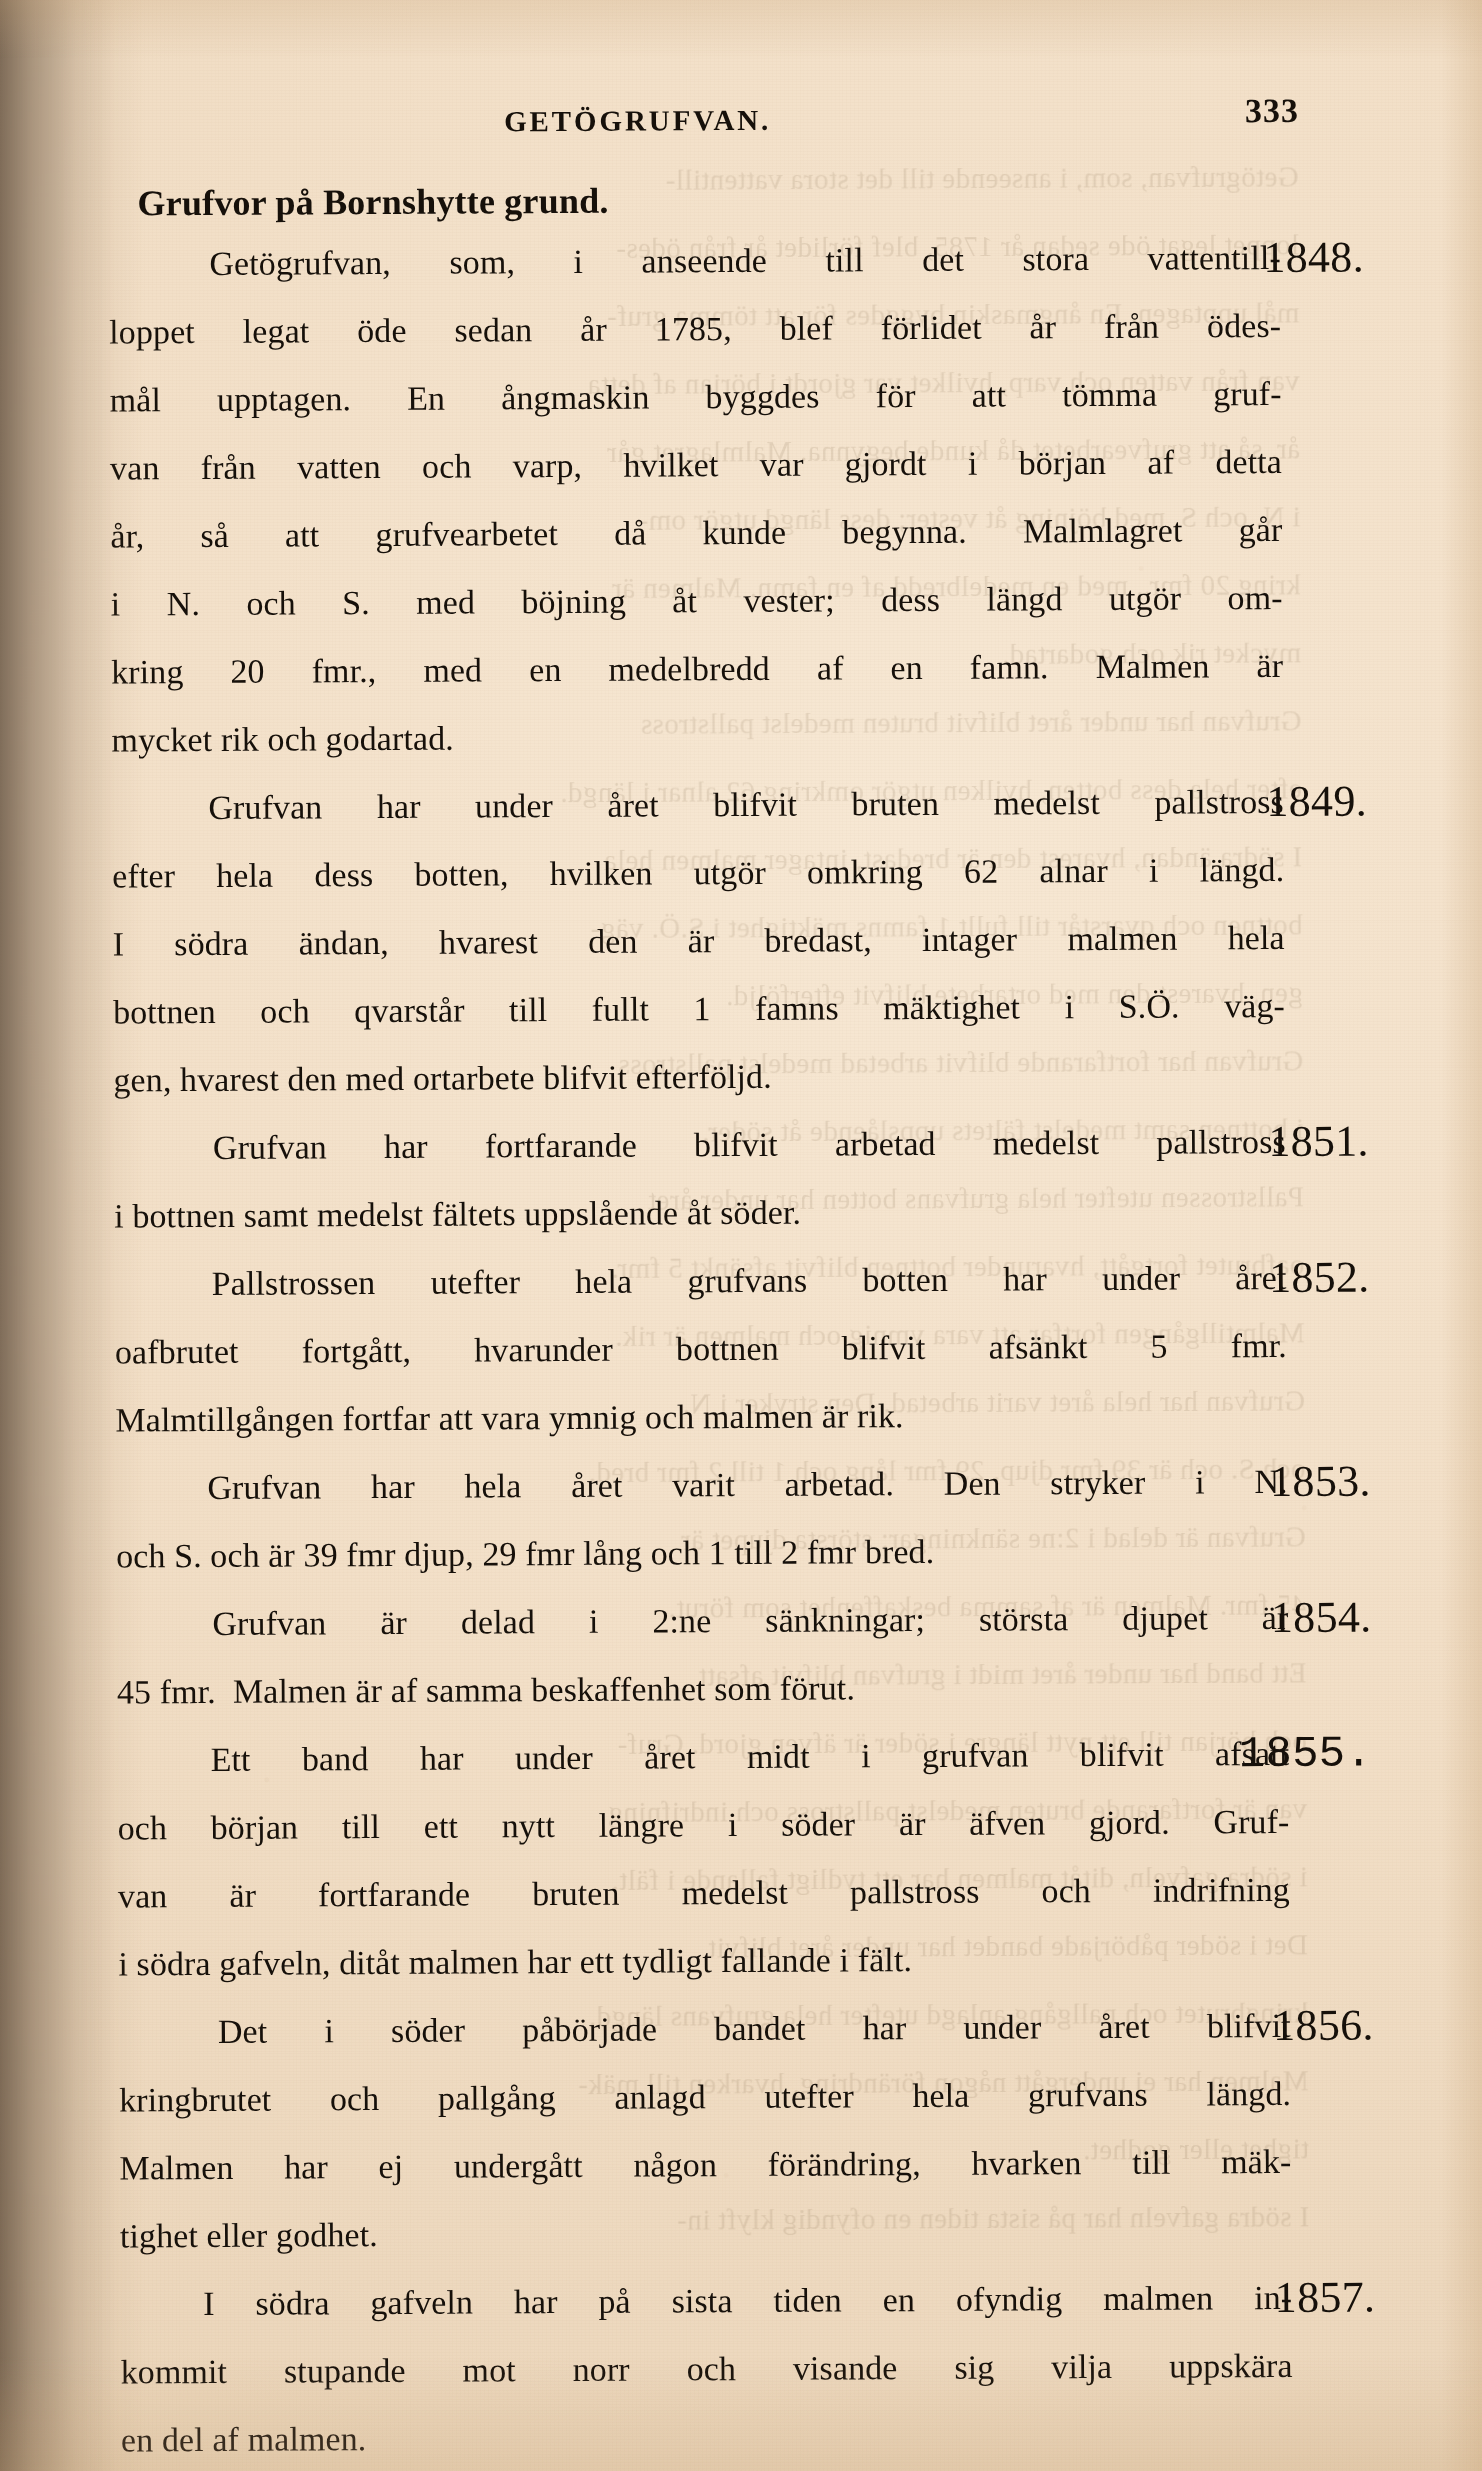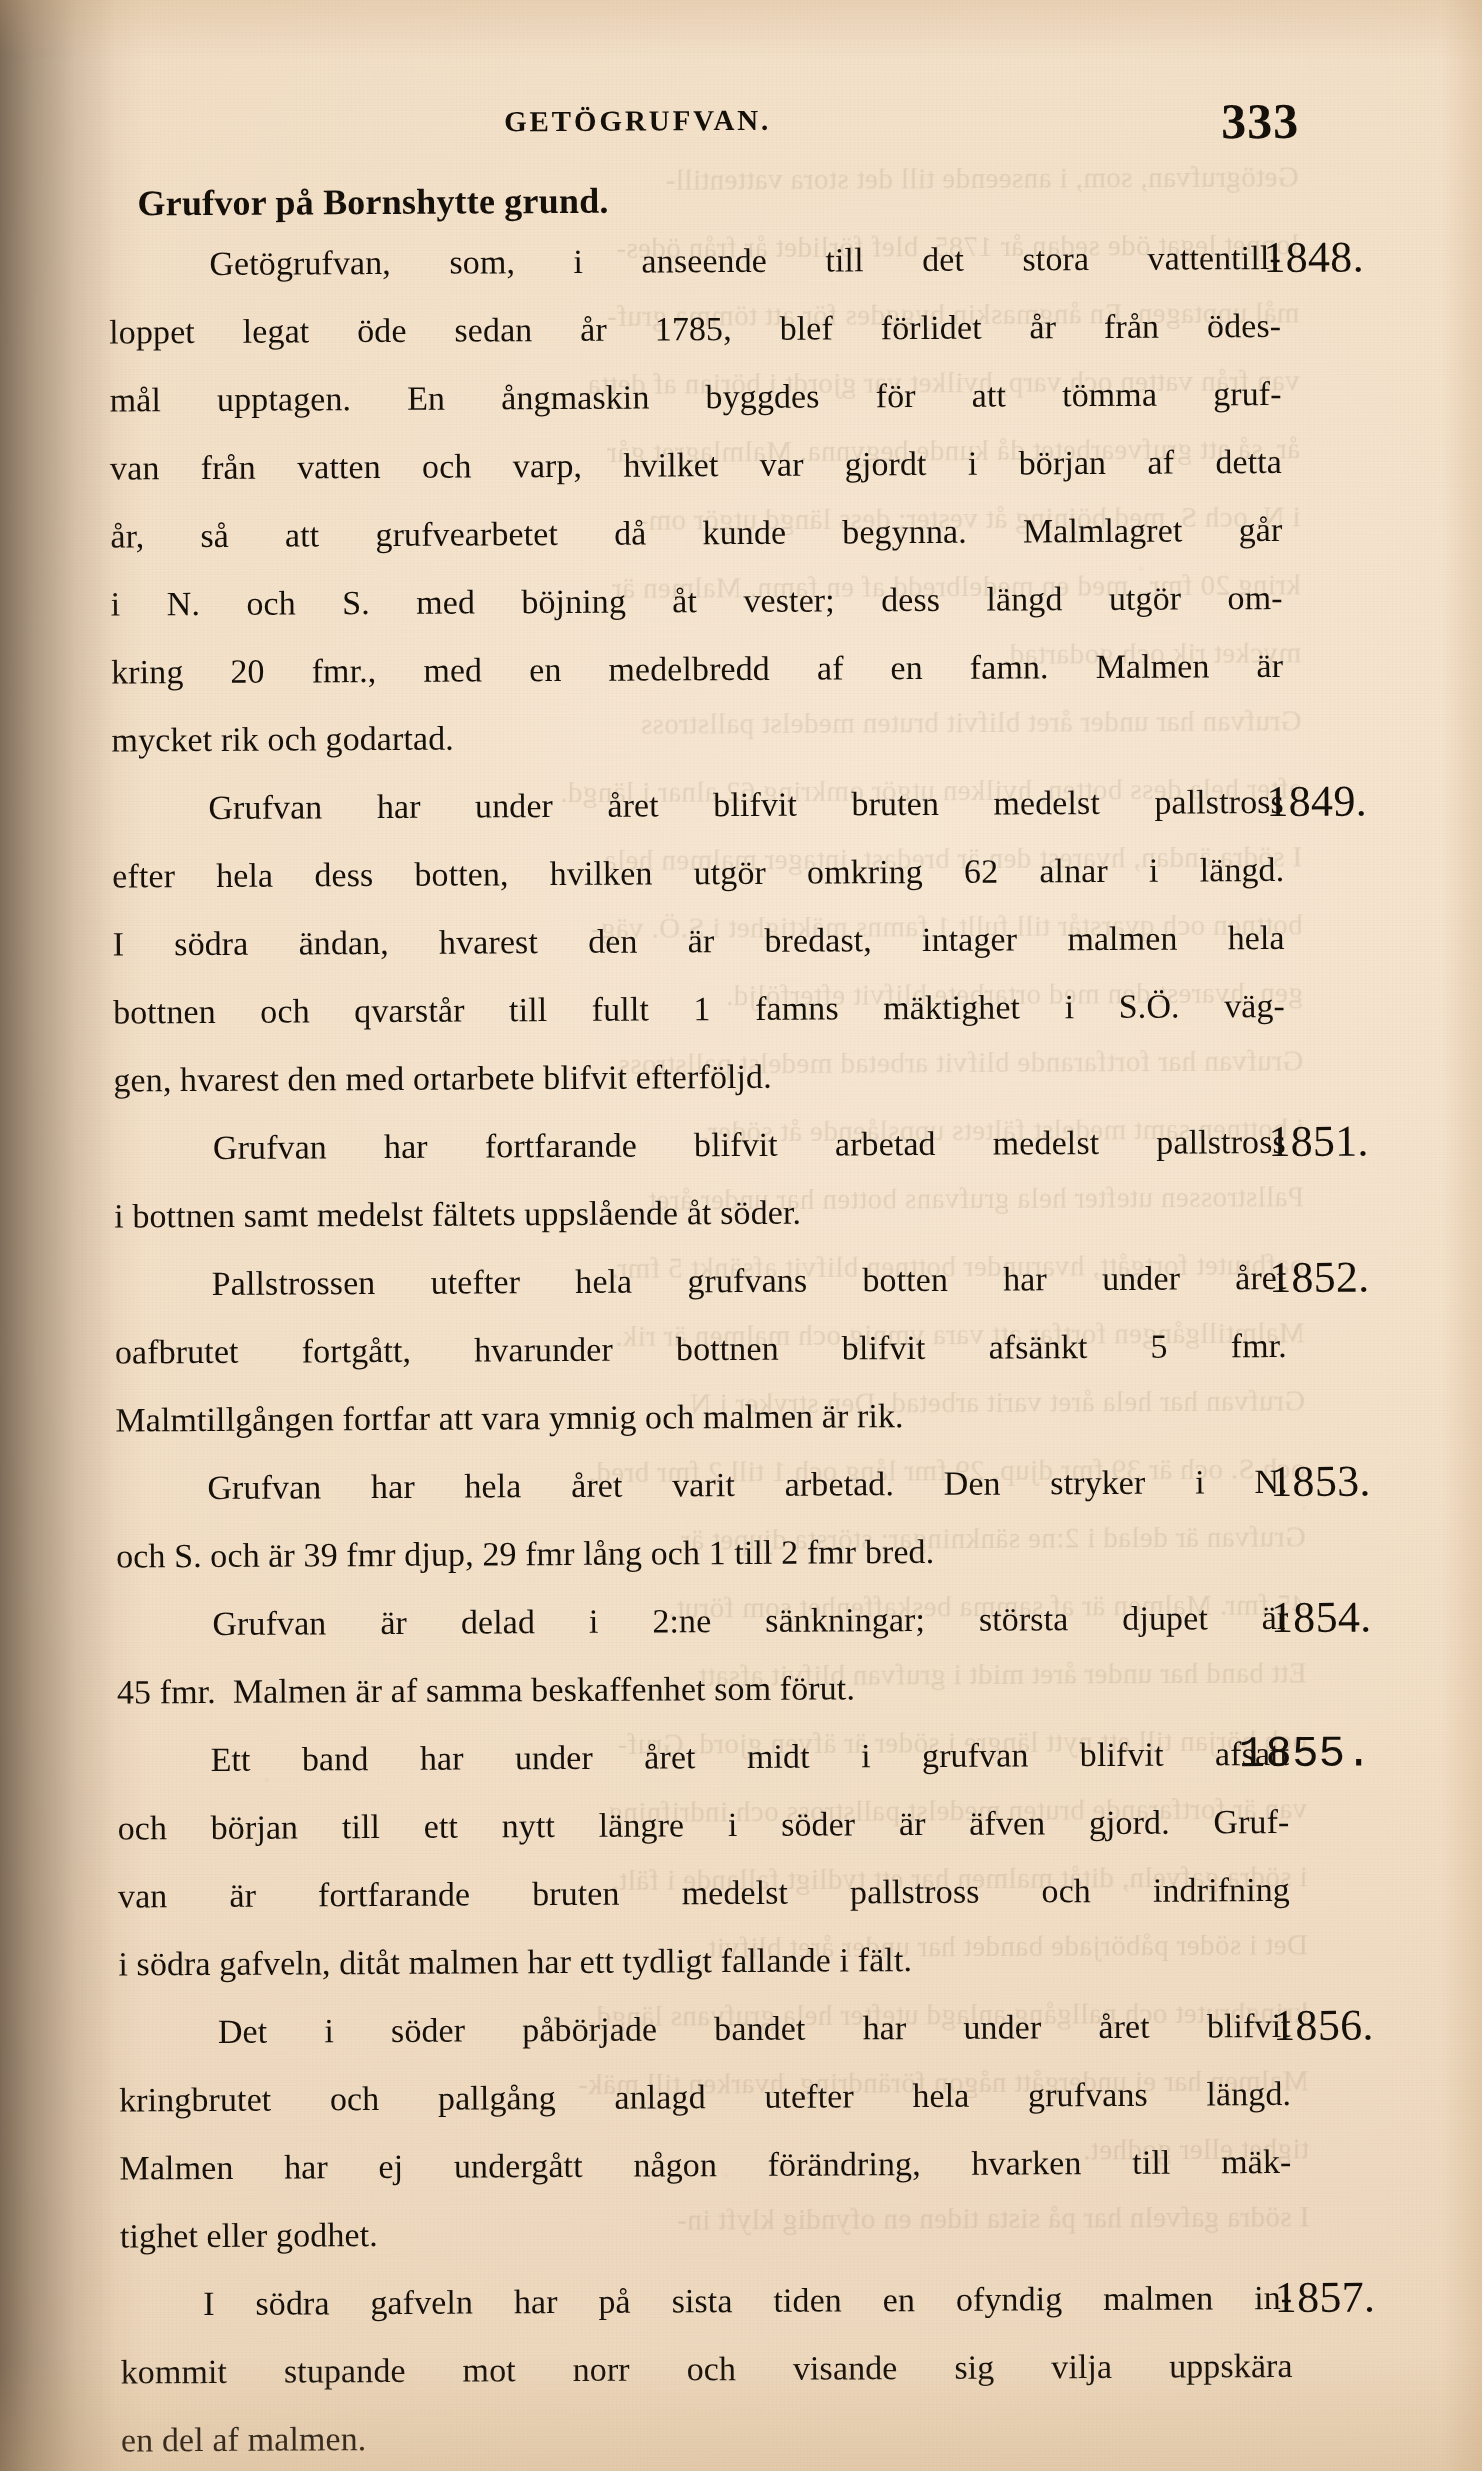--- a/index.html
+++ b/index.html
@@ -79,21 +79,21 @@
     display:flex; align-items:baseline; justify-content:flex-start;
     margin:0 0 42px 0; padding-left:396px;
     position:relative;
   }
   .runhead .rh-title {
     font-size:29px; font-weight:700; letter-spacing:2.9px;
     font-family:"Liberation Serif", serif;
   }
   .runhead .rh-folio {
     position:absolute; right:64px; top:-8.7px;
-    font-size:50px; font-weight:700; letter-spacing:1px;margin-left:48px;
+    font-size:34px; font-weight:700; letter-spacing:1px;margin-left:48px;
   }
 
   h1.sect {
     font-size:36px; font-weight:700; margin:0 0 5.8px 0;
     padding-left:29px; letter-spacing:0.2px;
   }
 
   .para {
     position:relative;
     margin:0; padding:0 83px 0 0;

